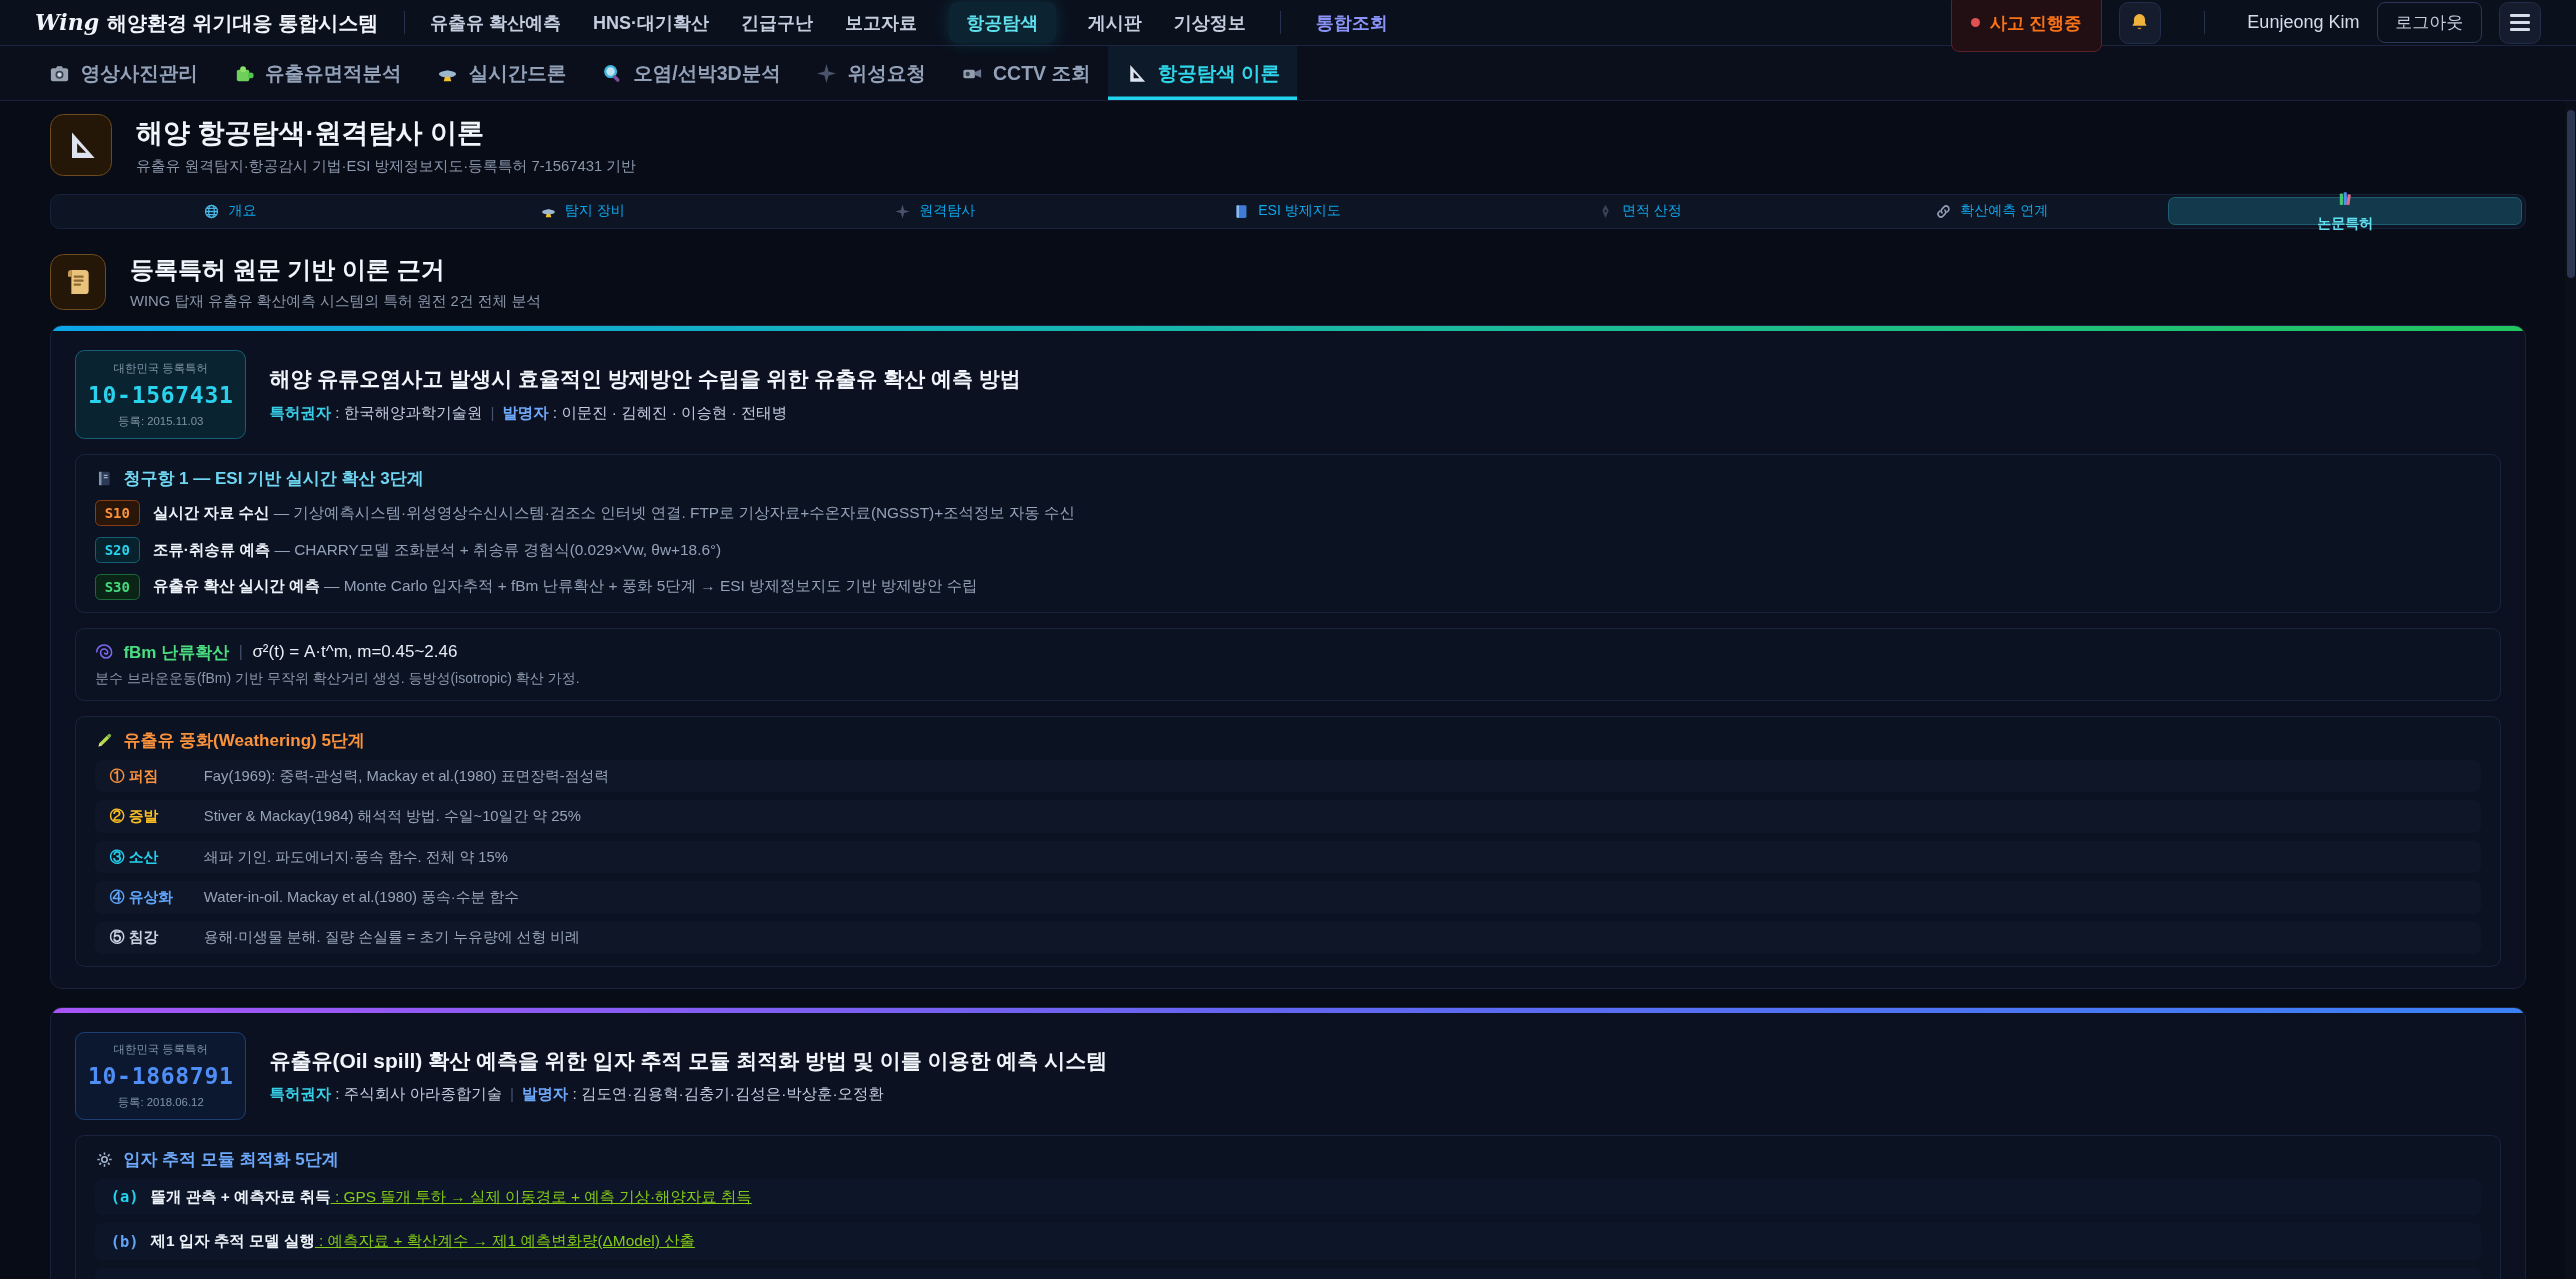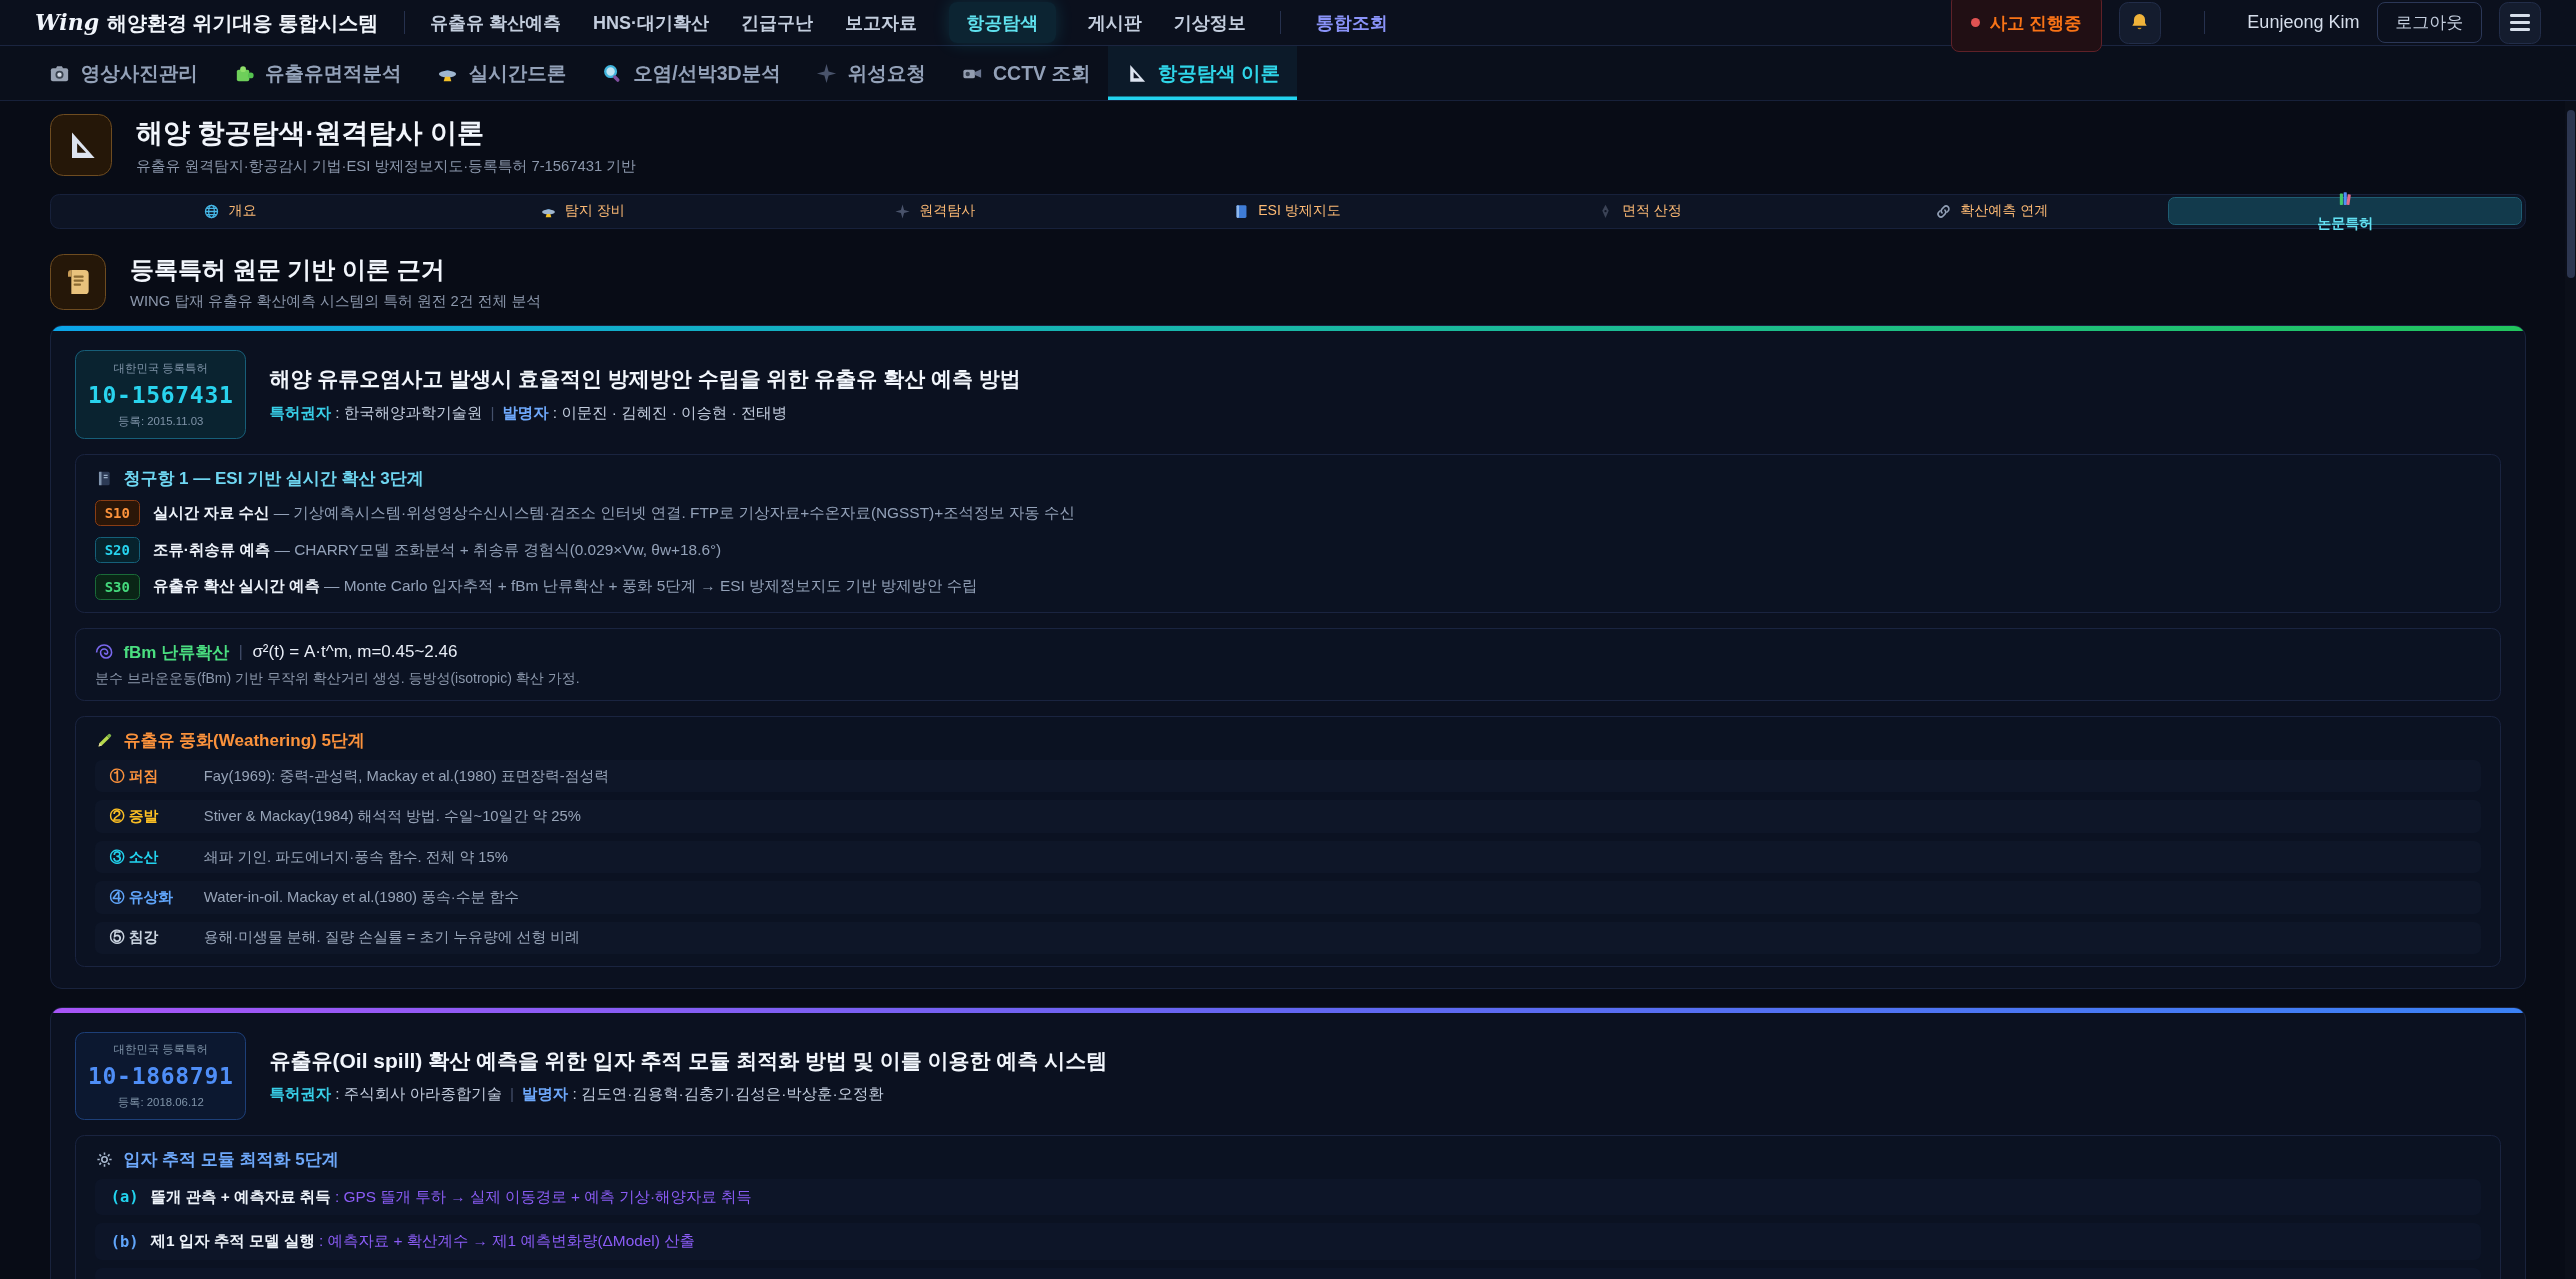--- a/index.html
+++ b/index.html
@@ -45,21 +45,21 @@
   .head-icon { width:62px; height:62px; border-radius:13.4px; background:#251708; border:1.3px solid #6e4c20; display:flex; align-items:center; justify-content:center; flex:none; }
   .head-icon .ic { width:35px; height:35px; }
   .page-title { font-size:27px; font-weight:700; color:#f2f6fc; }
   .page-sub { font-size:14.8px; color:#8b97ab; margin-top:6.7px; }
   .section-head { margin-top:25.5px; }
   .section-head .head-icon { width:56px; height:56px; }
   .section-title { font-size:24px; font-weight:700; color:#f2f6fc; }
   .section-sub { font-size:14.8px; color:#8b97ab; margin-top:5.4px; }
 
   .pills { margin-top:17.4px; display:flex; background:#0d1424; border:0.7px solid #17213b; border-radius:9.4px; height:35px; padding:2.7px; }
-  .pill { flex:1; display:flex; align-items:center; justify-content:center; gap:8px; font-size:14px; color:#fdba74; border-radius:6.7px; cursor:pointer; white-space:nowrap; }
+  .pill { flex:1; display:flex; align-items:center; justify-content:center; gap:8px; font-size:14px; color:#0ea5e9; border-radius:6.7px; cursor:pointer; white-space:nowrap; }
   .pill .ic { width:17px; height:17px; }
   .pill.active { background:#123a4c; border:0.7px solid #1e5d72; color:#62e0f2; font-weight:700;flex-direction:column; }
 
   .card { margin-top:14.8px; background:#0b1120; border:0.7px solid #19233d; border-radius:12px; overflow:hidden; }
   .card2 { margin-top:17.4px; }
   .grad { height:4.7px; }
   .g1 { background:linear-gradient(90deg,#0ba5e9,#19b8a6,#22c55e); }
   .g2 { background:linear-gradient(90deg,#a855f7,#6366f1,#3b82f6); }
   .card-body { padding:19px 24px 21.5px; }
 
@@ -96,21 +96,21 @@
 
   .weath .box-head { color:#fb923c; }
   .wrow { display:flex; align-items:center; margin-top:8px; background:#0e1628; border-radius:6.7px; padding:6.7px 14.8px; font-size:14.8px; }
   .wlab { min-width:94px; font-weight:700; flex:none; }
   .wdesc { color:#97a4b8; }
 
   .steps2 .box-head { color:#6ea8fa; }
   .srow { display:flex; align-items:center; gap:12px; margin-top:8px; background:#0d1528; border:0.7px solid transparent; border-radius:6.7px; padding:6.7px 14.8px; font-size:15.4px; }
   .srow .key { font-weight:700; font-family:"DejaVu Sans Mono", monospace; flex:none; }
   .srow b { color:#eef3fa; }
-  .srow .d { color:#8b5cf6; }
+  .srow .d { color:#84cc16;text-decoration:underline; }
 
   .sb-track { position:absolute; top:101px; right:0; width:10.7px; bottom:0; background:#0b0f19; }
   .sb-thumb { position:absolute; top:9.4px; right:1.3px; width:8px; height:168px; background:#2c3650; border-radius:4px; cursor:pointer; }
 </style>
 </head>
 <body>
 
 <header class="topnav">
   <div class="logo">
     <span class="logo-wing">Wing</span>

